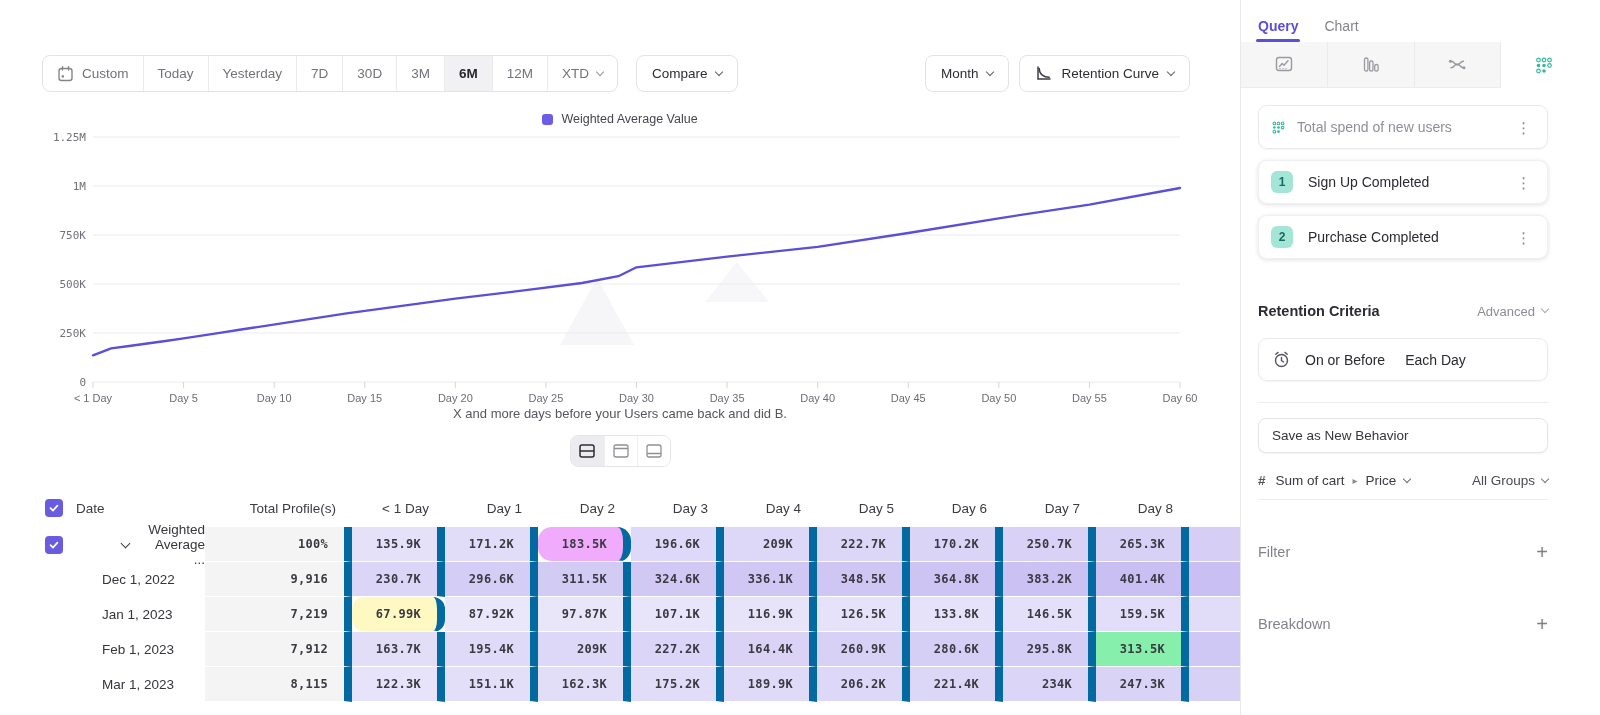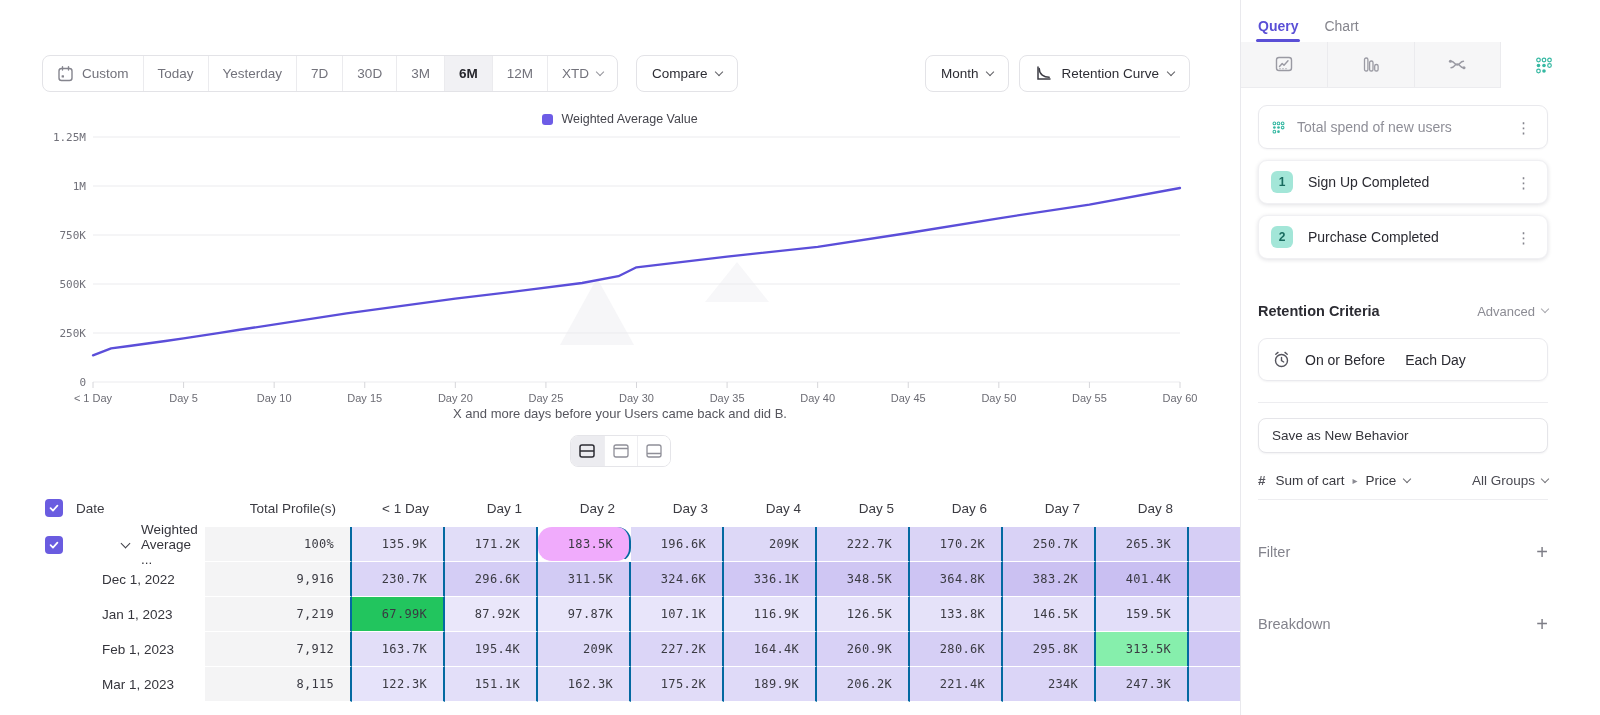--- a/index.html
+++ b/index.html
@@ -37,23 +37,23 @@
   .vt { width:33px; height:30px; display:flex; align-items:center; justify-content:center;
     border:none; background:#fff; border-left:1px solid #eeeef1; cursor:pointer; }
   .vt:first-child { border-left:none; }
   .vt.active { background:#ececf0; }
 
   
   .rtable { margin-top:22px; display:grid; grid-template-columns:205px 147px repeat(9,93px) 1fr; }
   .th { height:38px; display:flex; align-items:center; font-size:13.5px; color:#3b3b42; }
   .th-date { padding-left:45px; gap:13px; }
   .th-num { justify-content:flex-end; padding-right:16px; }
-  .cell { height:35px; display:flex; align-items:center; }
+  .cell { height:35px; display:flex; align-items:center;text-align:right; }
   .mono { font-family:"DejaVu Sans Mono", monospace; font-size:12px; color:#3a3a42; letter-spacing:.3px; }
-  .c-num { justify-content:flex-end; padding-right:16px; border-right:2px solid #0369a1; border-bottom:1px solid #fff; }
+  .c-num { justify-content:flex-end; padding-right:16px; border-right:8px solid #0369a1; border-bottom:1px solid #fff;font-weight:bold; }
   .c-gray { background:#f4f4f5; }
   .row-label { font-size:13.5px; color:#35353c; }
   .checkbox { width:18px; height:18px; border-radius:4px; background:#6a5ce0; display:flex;
     align-items:center; justify-content:center; flex:0 0 18px; cursor:pointer; }
   .row-chev { width:7px; height:7px; border-right:1.7px solid #3f3f47; border-bottom:1.7px solid #3f3f47;
     transform:rotate(45deg); margin:-3px 12px 0 59px; flex:0 0 7px; cursor:pointer; }
   .date-label { padding-left:102px; }
 
   
   .sidebar { flex:1; border-left:1px solid #e9e9ed; height:715px; background:#fff; }
@@ -285,21 +285,21 @@
         <div class="cell c-num mono" style="background: rgb(208, 199, 244);">336.1K</div>
         <div class="cell c-num mono" style="background: rgb(207, 198, 243);">348.5K</div>
         <div class="cell c-num mono" style="background: rgb(205, 196, 243);">364.8K</div>
         <div class="cell c-num mono" style="background: rgb(203, 193, 242);">383.2K</div>
         <div class="cell c-num mono" style="background: rgb(201, 191, 242);">401.4K</div>
         <div class="cell" style="background: rgb(201, 191, 242); border-bottom: 1px solid rgb(255, 255, 255);"></div>
         <div class="cell row-label">
           <span class="date-label">Jan 1, 2023</span>
         </div>
         <div class="cell c-num c-gray mono">7,219</div>
-        <div class="cell c-num mono" style="background: #22c55e;">67.99K</div>
+        <div class="cell c-num mono" style="background: #fef9c3; border-radius: 12px;">67.99K</div>
         <div class="cell c-num mono" style="background: rgb(234, 231, 250);">87.92K</div>
         <div class="cell c-num mono" style="background: rgb(233, 230, 250);">97.87K</div>
         <div class="cell c-num mono" style="background: rgb(232, 229, 250);">107.1K</div>
         <div class="cell c-num mono" style="background: rgb(231, 228, 250);">116.9K</div>
         <div class="cell c-num mono" style="background: rgb(230, 226, 249);">126.5K</div>
         <div class="cell c-num mono" style="background: rgb(229, 226, 249);">133.8K</div>
         <div class="cell c-num mono" style="background: rgb(228, 224, 249);">146.5K</div>
         <div class="cell c-num mono" style="background: rgb(226, 222, 249);">159.5K</div>
         <div class="cell" style="background: rgb(225, 220, 248); border-bottom: 1px solid rgb(255, 255, 255);"></div>
         <div class="cell row-label">

